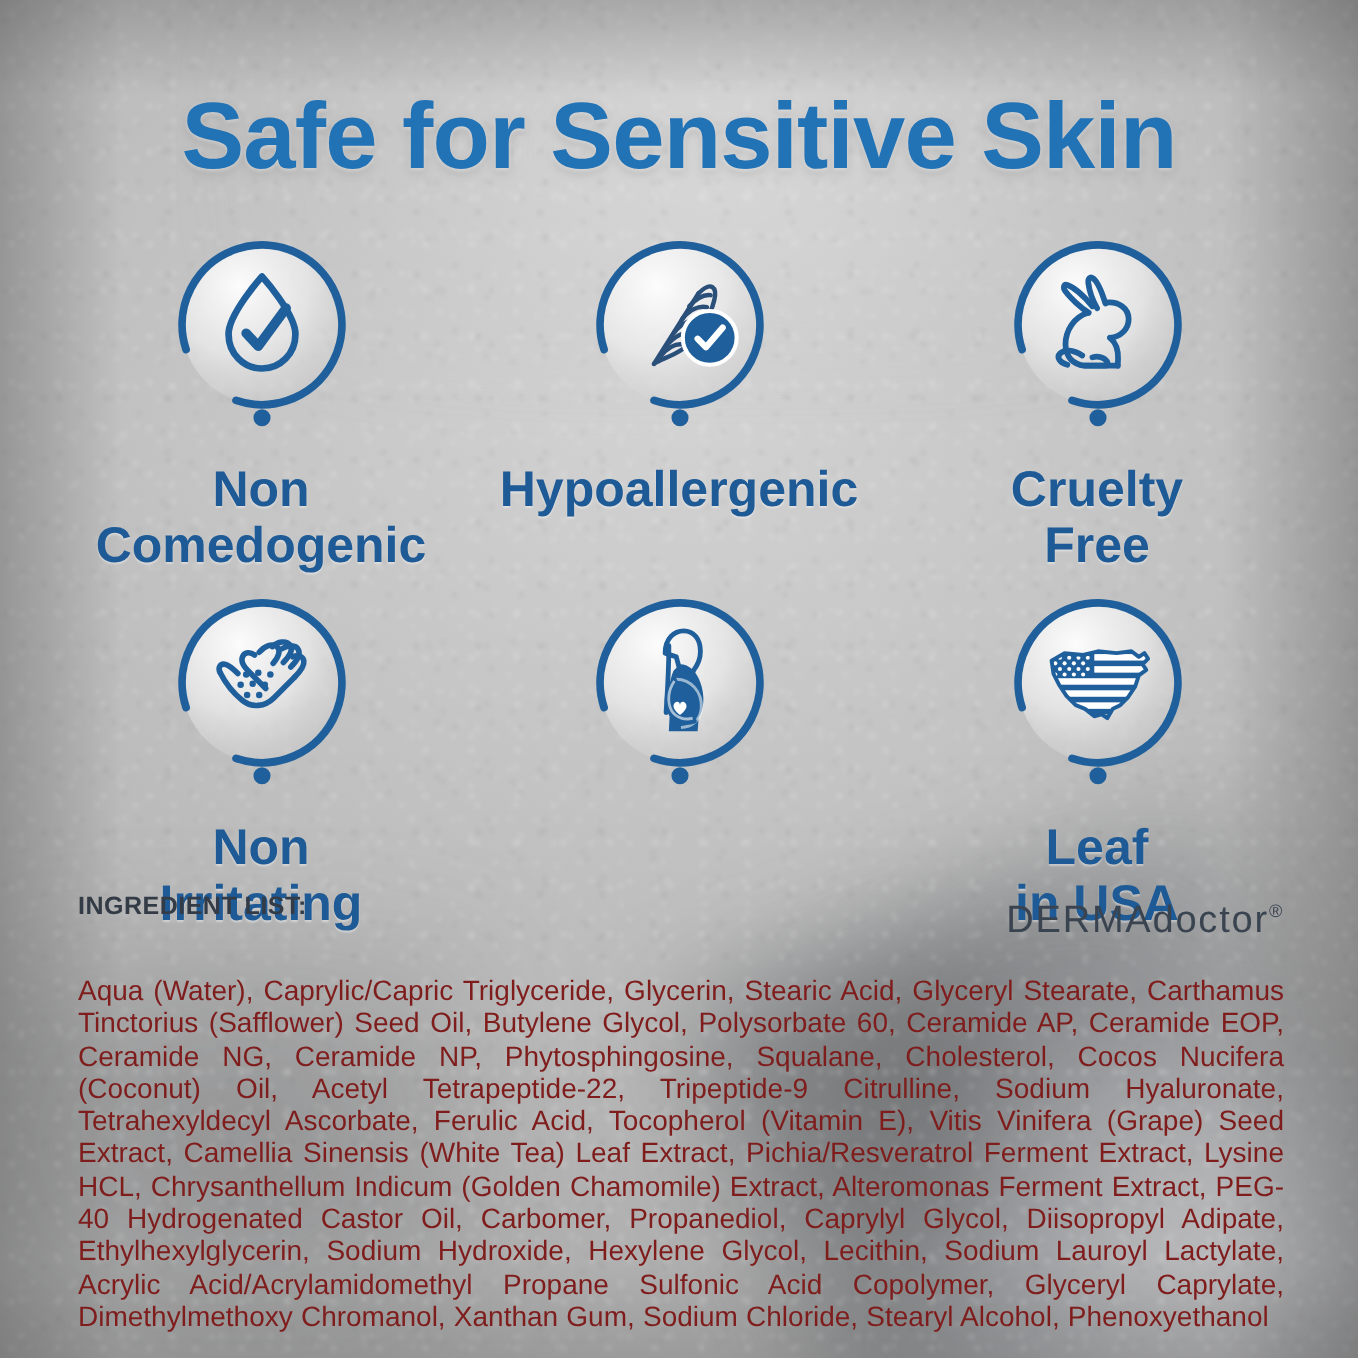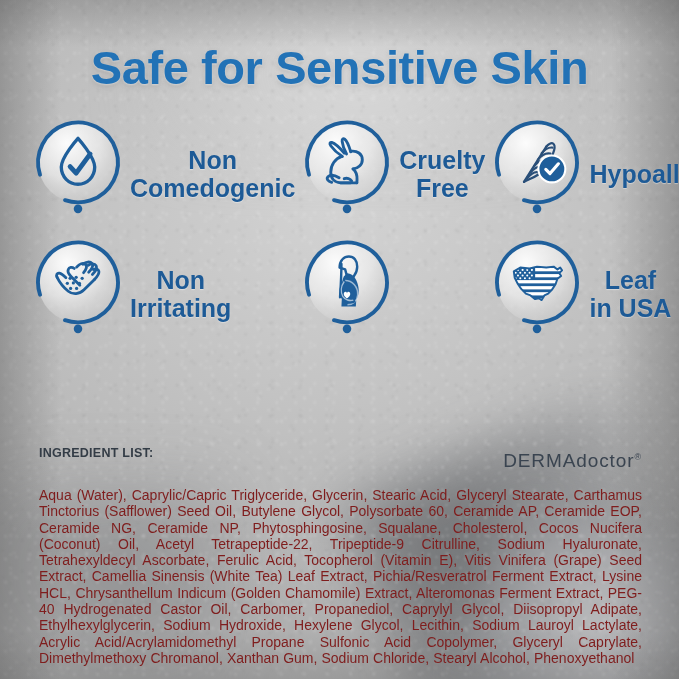--- a/index.html
+++ b/index.html
@@ -117,20 +117,21 @@
     top: 116px;
     left: 26px;
     width: 627px;
     display: grid;
     grid-template-columns: repeat(3, 1fr);
     row-gap: 8px;
   }
 
   .badge-cell {
     display: flex;
+    flex-direction: column;
     align-items: center;
   }
 
   .badge-circle-wrap {
     position: relative;
     width: 104px;
     height: 112px;
   }
   .badge-circle {
     position: absolute;
@@ -230,64 +231,64 @@
       <div class="badge-label">Non
 Comedogenic</div>
     </div>
 
     <div class="badge-cell">
       <div class="badge-circle-wrap">
         <svg class="badge-circle" viewBox="0 0 104 112">
           <circle cx="52" cy="50" r="43" fill="url(#g1)"></circle>
           <path d="M 52 93 A 43 43 0 1 1 52 7 A 43 43 0 1 1 52 93" fill="none" stroke="#1f5f9b" stroke-width="4.2" stroke-linecap="round" stroke-dasharray="230 40" transform="rotate(72 52 50)"></path>
           <circle cx="52" cy="100" r="4.6" fill="#1f5f9b"></circle>
-          <g fill="none" stroke="#1f5f9b" stroke-width="3.1" stroke-linecap="round" stroke-linejoin="round">
-
-            <path d="M 49 40 C 44 34 38.5 29.5 35.5 28.5 C 33.5 28 33 30 34.5 32 C 37 35.5 43 41 47 43.5"></path>
-            <path d="M 56 38.5 C 54 32 52 27 49.5 25 C 47.8 23.7 46.5 25 46.8 27.5 C 47.3 31.5 49.5 37.5 51.5 41"></path>
-
-            <path d="M 56 38 C 63 37 68.5 41 68.5 47 C 68.5 52.5 64 56.5 58.5 57"></path>
-
-            <path d="M 58.5 57 C 61.5 59.5 63 63.5 62.8 68.5 L 62.6 72"></path>
-            <path d="M 46.5 43.5 C 39 46 34.5 53 34.5 60.5 C 34.5 67 38.5 71.5 45 72 L 62.6 72"></path>
-
-            <path d="M 45 72 L 56 72"></path>
-            <path d="M 43.5 66.5 C 38.5 63.5 34 63 31.5 65.5 C 29.5 67.5 31.5 70.5 35.5 71.5"></path>
-
-            <path d="M 57 70 C 55.5 67.5 52 66.5 49 67.5"></path>
-          </g>
-        </svg>
-      </div>
-      <div class="badge-label">Cruelty
-Free</div>
-    </div>
-
-    <div class="badge-cell">
-      <div class="badge-circle-wrap">
-        <svg class="badge-circle" viewBox="0 0 104 112">
-          <circle cx="52" cy="50" r="43" fill="url(#g1)"></circle>
-          <path d="M 52 93 A 43 43 0 1 1 52 7 A 43 43 0 1 1 52 93" fill="none" stroke="#1f5f9b" stroke-width="4.2" stroke-linecap="round" stroke-dasharray="230 40" transform="rotate(72 52 50)"></path>
-          <circle cx="52" cy="100" r="4.6" fill="#1f5f9b"></circle>
 
           <g fill="none" stroke="#2a4f79" stroke-width="2.4" stroke-linecap="round" stroke-linejoin="round">
             <path d="M 38 71 L 62 33"></path>
             <path d="M 62 33 C 69 26 72 30 70.5 36.5 C 68.5 45 62 57 53.5 63 C 47 67.5 41 68.5 38 71"></path>
             <path d="M 57 40 C 61 35.5 65 33.5 68.5 34"></path>
             <path d="M 53 47 C 57 42 62 39.5 66.5 40.5"></path>
             <path d="M 49 54 C 53 49 58.5 46.5 63 47.5"></path>
             <path d="M 45 61 C 49 56 54.5 53.5 58.5 54.5"></path>
             <path d="M 41.5 67 C 45 62.5 49.5 60 53 60.5"></path>
           </g>
 
           <circle cx="68" cy="57" r="14.5" fill="#1f5f9b"></circle>
           <circle cx="68" cy="57" r="14.5" fill="none" stroke="#ffffff" stroke-width="2.2"></circle>
           <path d="M 61.5 57.5 L 66 62 L 75 51.5" fill="none" stroke="#ffffff" stroke-width="3.4" stroke-linecap="round" stroke-linejoin="round"></path>
         </svg>
       </div>
       <div class="badge-label wide">Hypoallergenic</div>
+    </div>
+
+    <div class="badge-cell">
+      <div class="badge-circle-wrap">
+        <svg class="badge-circle" viewBox="0 0 104 112">
+          <circle cx="52" cy="50" r="43" fill="url(#g1)"></circle>
+          <path d="M 52 93 A 43 43 0 1 1 52 7 A 43 43 0 1 1 52 93" fill="none" stroke="#1f5f9b" stroke-width="4.2" stroke-linecap="round" stroke-dasharray="230 40" transform="rotate(72 52 50)"></path>
+          <circle cx="52" cy="100" r="4.6" fill="#1f5f9b"></circle>
+          <g fill="none" stroke="#1f5f9b" stroke-width="3.1" stroke-linecap="round" stroke-linejoin="round">
+
+            <path d="M 49 40 C 44 34 38.5 29.5 35.5 28.5 C 33.5 28 33 30 34.5 32 C 37 35.5 43 41 47 43.5"></path>
+            <path d="M 56 38.5 C 54 32 52 27 49.5 25 C 47.8 23.7 46.5 25 46.8 27.5 C 47.3 31.5 49.5 37.5 51.5 41"></path>
+
+            <path d="M 56 38 C 63 37 68.5 41 68.5 47 C 68.5 52.5 64 56.5 58.5 57"></path>
+
+            <path d="M 58.5 57 C 61.5 59.5 63 63.5 62.8 68.5 L 62.6 72"></path>
+            <path d="M 46.5 43.5 C 39 46 34.5 53 34.5 60.5 C 34.5 67 38.5 71.5 45 72 L 62.6 72"></path>
+
+            <path d="M 45 72 L 56 72"></path>
+            <path d="M 43.5 66.5 C 38.5 63.5 34 63 31.5 65.5 C 29.5 67.5 31.5 70.5 35.5 71.5"></path>
+
+            <path d="M 57 70 C 55.5 67.5 52 66.5 49 67.5"></path>
+          </g>
+        </svg>
+      </div>
+      <div class="badge-label">Cruelty
+Free</div>
     </div>
 
     <div class="badge-cell">
       <div class="badge-circle-wrap">
         <svg class="badge-circle" viewBox="0 0 104 112">
           <circle cx="52" cy="50" r="43" fill="url(#g1)"></circle>
           <path d="M 52 93 A 43 43 0 1 1 52 7 A 43 43 0 1 1 52 93" fill="none" stroke="#1f5f9b" stroke-width="4.2" stroke-linecap="round" stroke-dasharray="230 40" transform="rotate(72 52 50)"></path>
           <circle cx="52" cy="100" r="4.6" fill="#1f5f9b"></circle>
 
           <g fill="none" stroke="#1f5f9b" stroke-width="3.0" stroke-linecap="round" stroke-linejoin="round">

